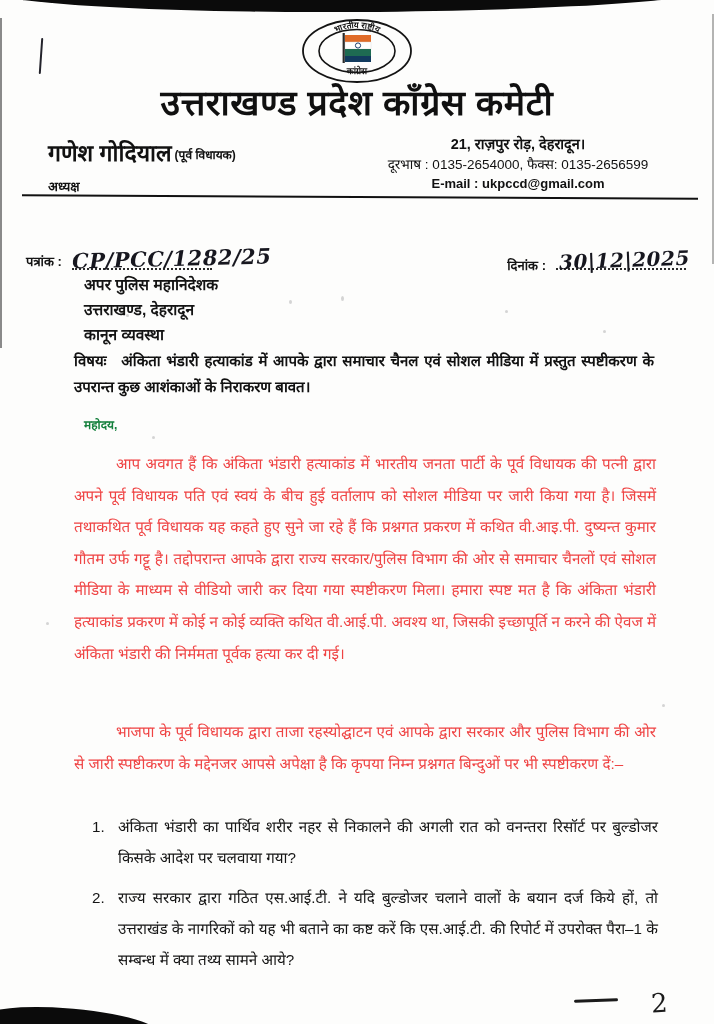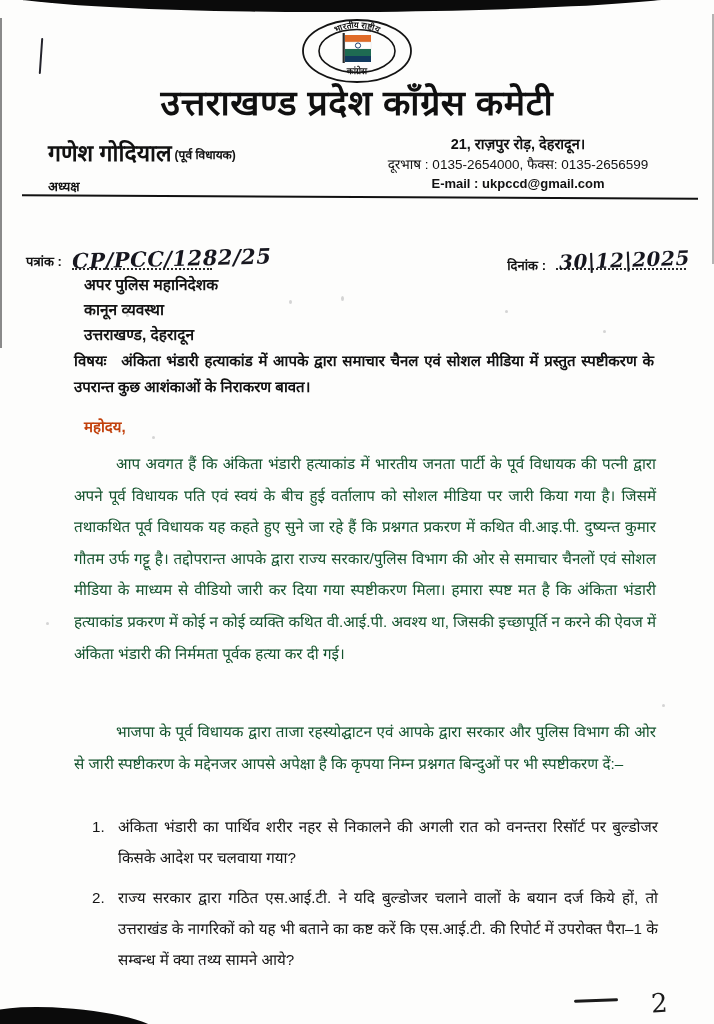--- a/index.html
+++ b/index.html
@@ -206,33 +206,33 @@
     color: #111;
     text-align: justify;
   }
   .subject .sub-label { font-weight: 700; }
   .subject .sub-body { display: inline; margin-left: 9px; }
 
   .salutation {
     position: absolute;
     top: 416px;
     left: 84px;
-    font-size: 15px;
+    font-size: 12px;
     font-weight: 600;
-    color: #c2410c;
+    color: #15803d;
   }
 
   
   .body-block {
     position: absolute;
     left: 74px;
     width: 582px;
     font-size: 15.2px;
     line-height: 2.08;
-    color: #14532d;
+    color: #ef4444;
     text-align: justify;
     text-justify: inter-word;
     font-weight: 500;
   }
   .para-1 { top: 448px; }
   .para-2 { top: 716px; }
   .body-block p { margin: 0; text-indent: 42px; }
 
   
   .qlist {
@@ -346,22 +346,22 @@
 
     <span class="date-label">दिनांक :</span>
     <span class="dots date-dots"></span>
     <span class="hand date-value">30|12|2025</span>
   </div>
 
   <div class="pen-mark"></div>
 
   <div class="recipient">
     <div>अपर पुलिस महानिदेशक</div>
+    <div>उत्तराखण्ड, देहरादून</div>
     <div>कानून व्यवस्था</div>
-    <div>उत्तराखण्ड, देहरादून</div>
   </div>
 
   <div class="subject">
     <span class="sub-label">विषयः</span>
     <span class="sub-body">अंकिता भंडारी हत्याकांड में आपके द्वारा समाचार चैनल एवं सोशल मीडिया में प्रस्तुत स्पष्टीकरण के उपरान्त कुछ आशंकाओं के निराकरण बावत।</span>
   </div>
 
   <div class="salutation">महोदय,</div>
 
   <div class="body-block para-1">

